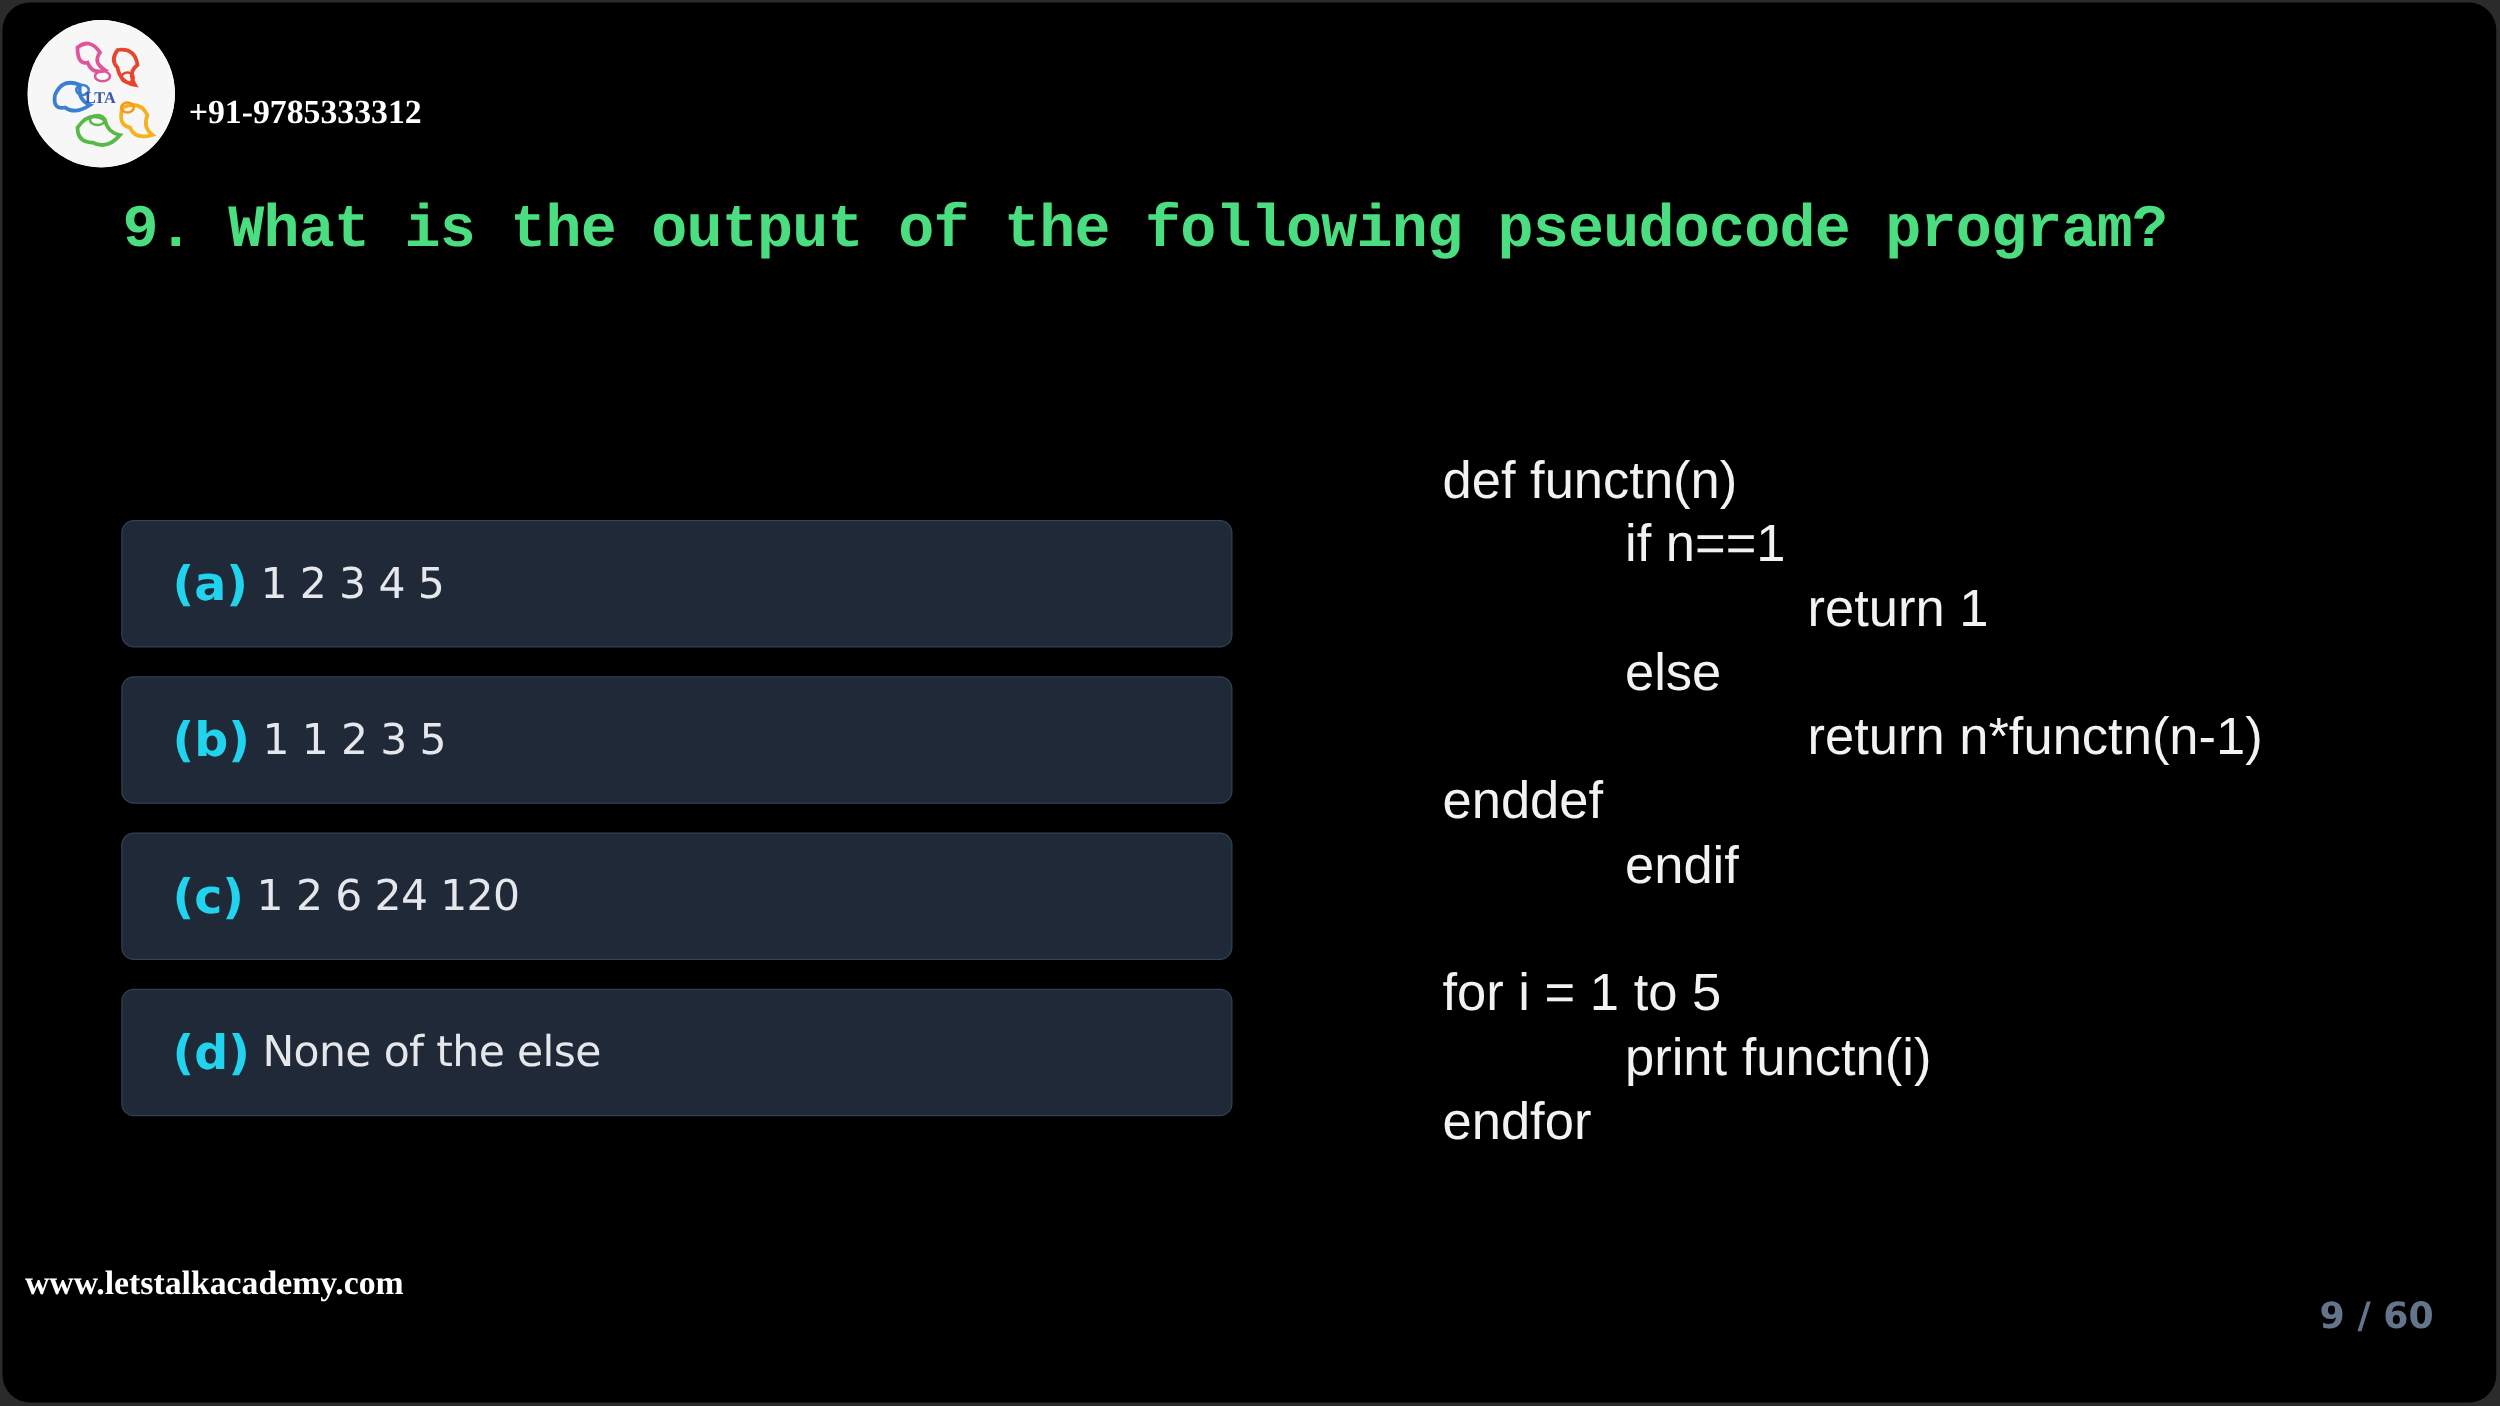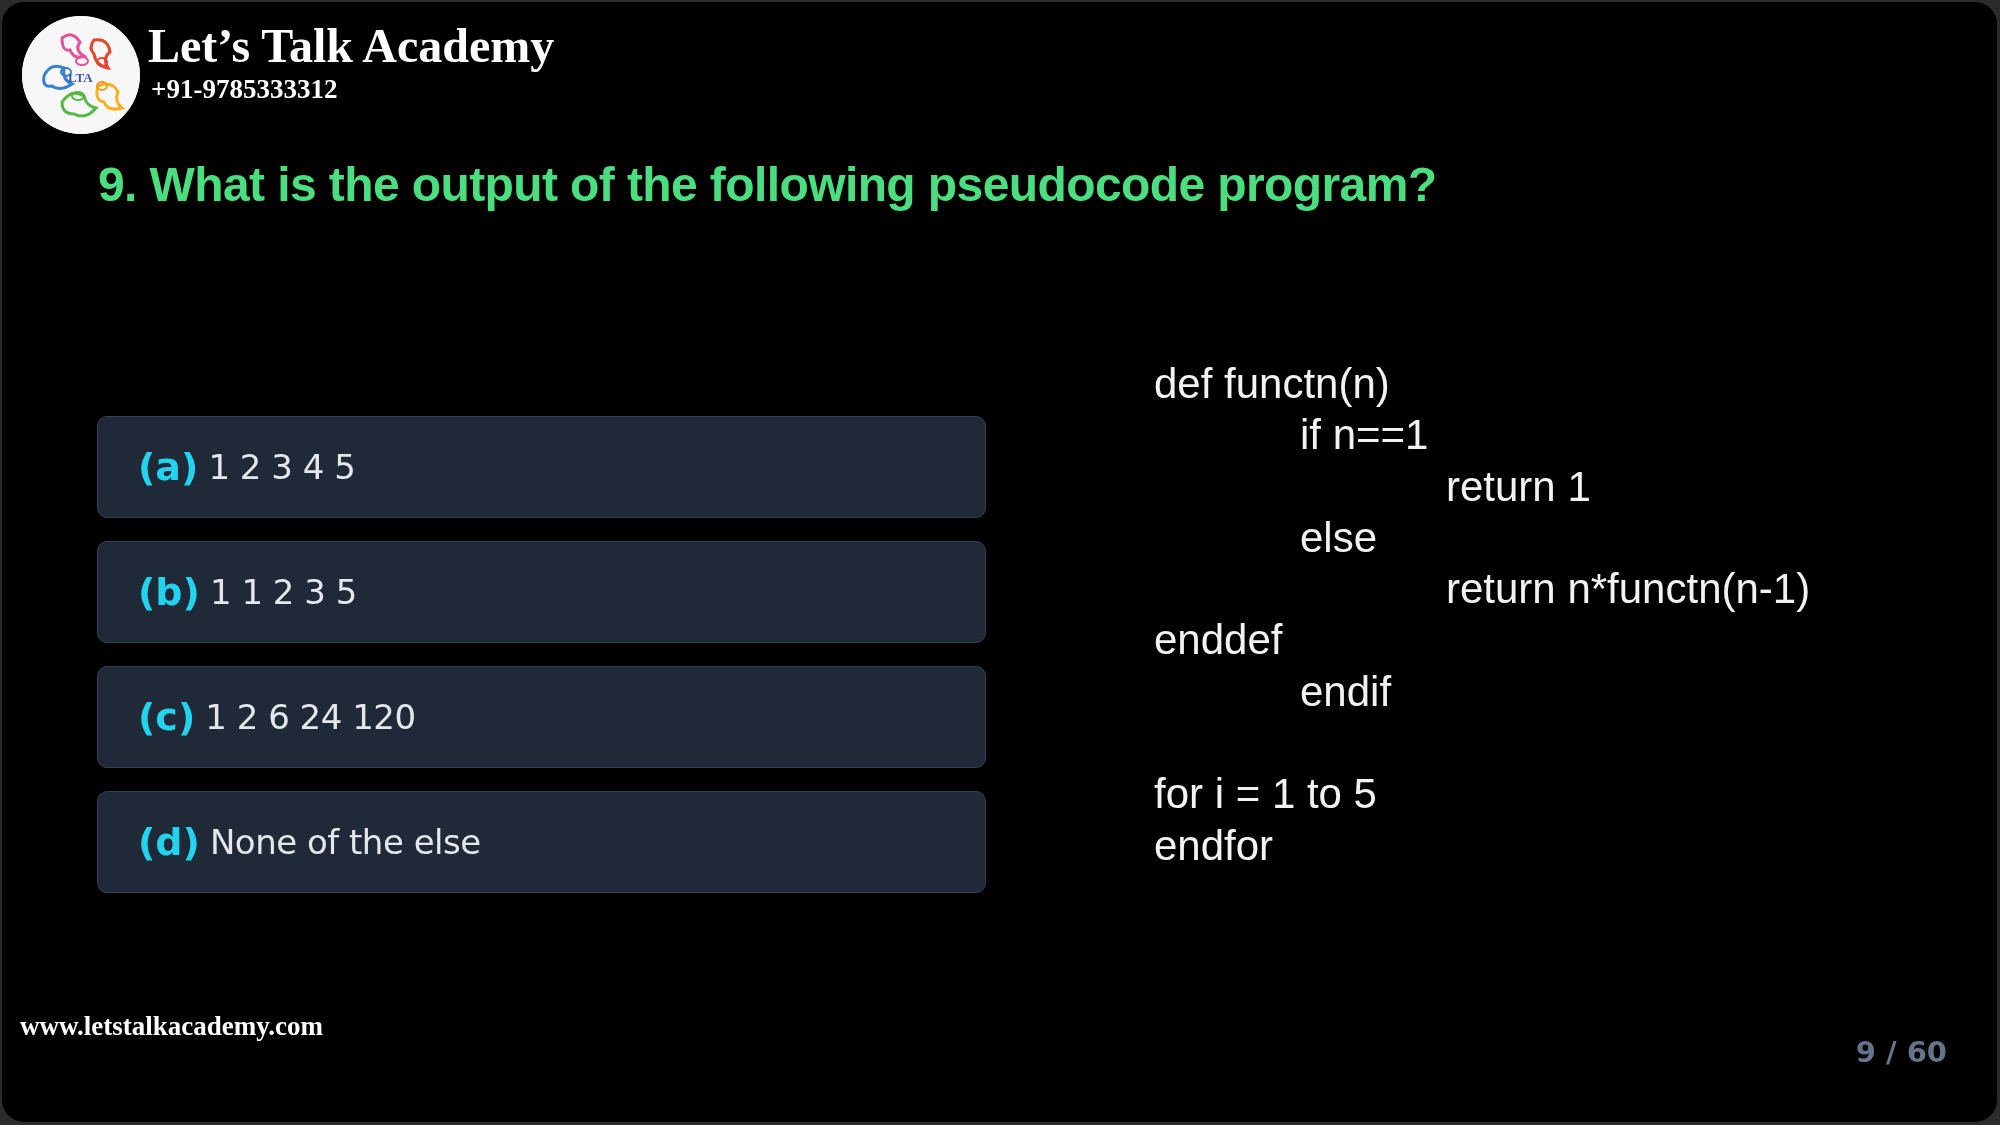--- a/index.html
+++ b/index.html
@@ -30,21 +30,21 @@
   }
   .brand-phone {
     position: absolute; left: 149px; top: 70px;
     font-family: "Liberation Serif", serif; font-weight: bold;
     font-size: 27px; color: #ffffff; line-height: 34px;
     white-space: nowrap;
   }
   
   .question {
     position: absolute; left: 96px; top: 148px;
-    font-family: Liberation Sans, sans-serif; font-weight: bold;
+    font-family: Liberation Mono, monospace; font-weight: bold;
     font-size: 48px; line-height: 70px; letter-spacing: -0.6px;
     white-space: nowrap;
   }
   
   .options {
     position: absolute; left: 95px; top: 414px; width: 889px;
   }
   .option {
     box-sizing: border-box;
     height: 102px; margin-bottom: 23px;
@@ -104,21 +104,20 @@
 
       <path d="M40 86 q10 -14 22 -6 q2 10 12 12 q-10 12 -22 6 q-12 0 -12 -12z" fill="none" stroke="#58b848" stroke-width="3"></path>
       <ellipse cx="56" cy="80" rx="6" ry="4" fill="none" stroke="#58b848" stroke-width="2"></ellipse>
 
       <path d="M76 70 q14 -6 20 6 q-4 10 4 16 q-14 4 -18 -6 q-10 -2 -6 -16z" fill="none" stroke="#f5b21e" stroke-width="3"></path>
       <ellipse cx="80" cy="70" rx="5" ry="4" fill="none" stroke="#f39a1e" stroke-width="2"></ellipse>
       <text x="46" y="66" font-family="Liberation Serif, serif" font-weight="bold" font-size="13" fill="#3a56a8">LTA</text>
     </svg>
   </div>
 
-  <div class="brand-title">Let’s Talk Academy</div>
   <div class="brand-phone">+91-9785333312</div>
 
   <div class="question">
     <span style="color:#4ade80">9. What is the output of the following pseudocode program?</span>
   </div>
 
   <div class="options">
     <div class="option">
       <span class="opt-letter" style="color:#22d3ee">(a)</span>
       <span class="opt-text">1 2 3 4 5</span>
@@ -140,18 +139,19 @@
   <div class="code">
     <div class="code-line">def functn(n)</div>
     <div class="code-line indent-1">if n==1</div>
     <div class="code-line indent-2">return 1</div>
     <div class="code-line indent-1">else</div>
     <div class="code-line indent-2">return n*functn(n-1)</div>
     <div class="code-line">enddef</div>
     <div class="code-line indent-1">endif</div>
     <div class="code-line"></div>
     <div class="code-line">for i = 1 to 5</div>
+    <div class="code-line indent-1">print functn(i)</div>
     <div class="code-line">endfor</div>
   </div>
 
   <div class="page-counter">9 / 60</div>
   <div class="footer-url">www.letstalkacademy.com</div>
 </div>
 
 </body></html>

